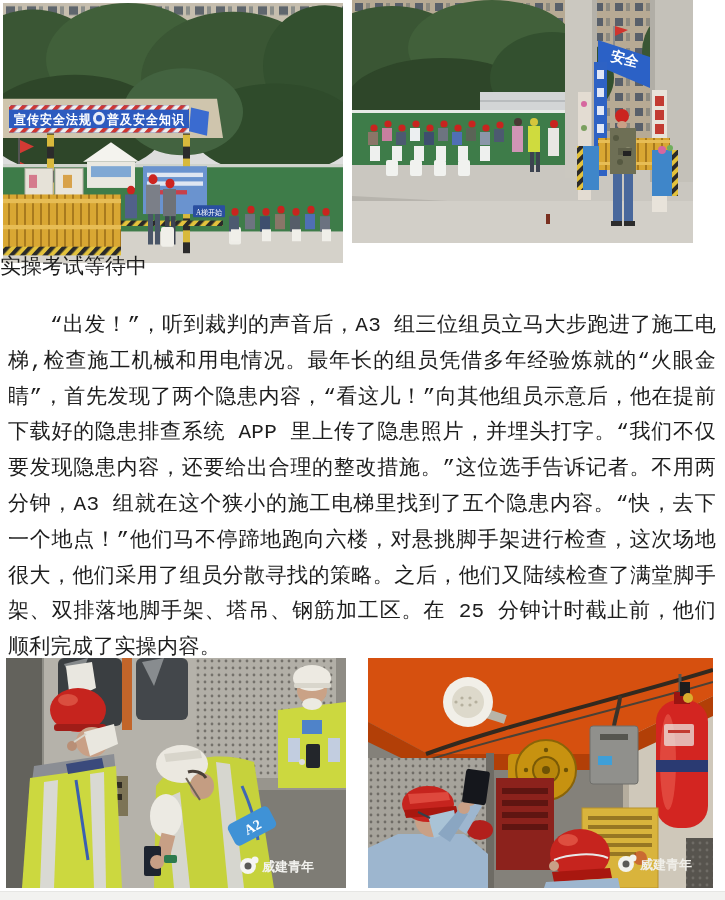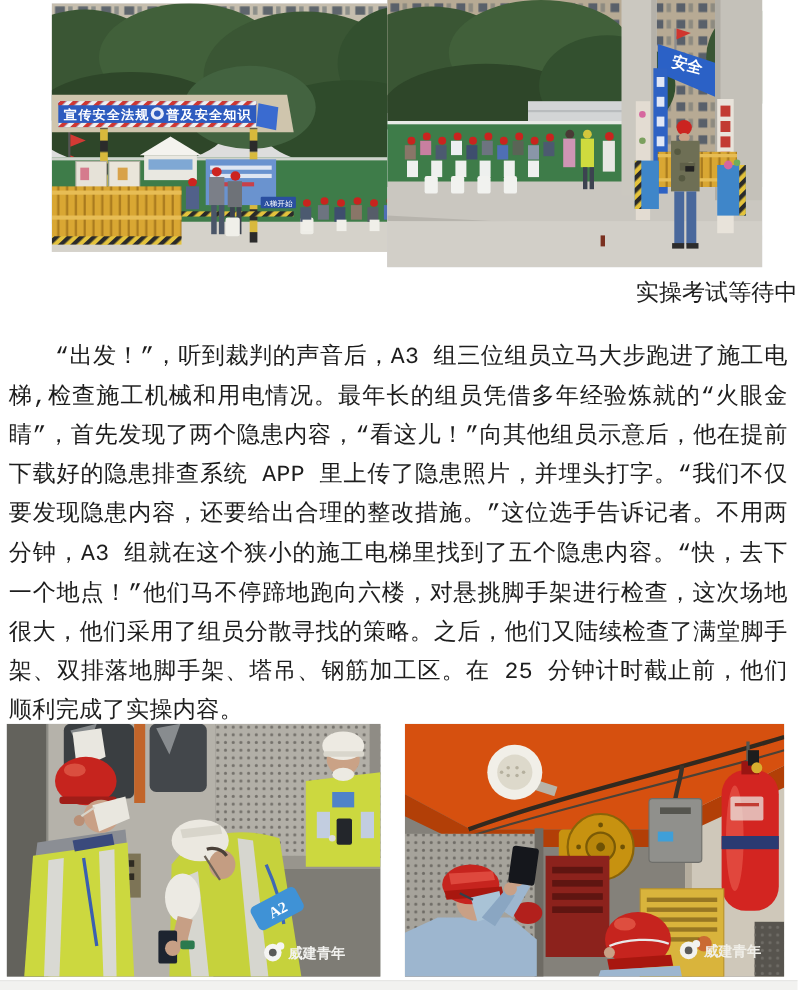--- a/index.html
+++ b/index.html
@@ -3,26 +3,26 @@
 <meta charset="utf-8">
 <style>
   html,body{margin:0;padding:0;}
   body{
     width:725px;height:900px;position:relative;background:#ffffff;
     font-family:"Liberation Serif","DejaVu Serif",serif;color:#1d1d1d;
     overflow:hidden;
   }
   figure{margin:0;position:absolute;overflow:hidden;background:#ddd;}
   figure svg{display:block;width:100%;height:100%;}
-  #photo-tl{left:3px;top:3px;width:340px;height:226px;margin-left:44px;}
+  #photo-tl{left:3px;top:3px;width:340px;height:260px;}
   #photo-tr{left:352px;top:0;width:341px;height:243px;}
   #photo-bl{left:6px;top:658px;width:340px;height:230px;}
   #photo-br{left:368px;top:658px;width:345px;height:230px;}
   #caption{
-    position:absolute;top:251px;left:0;width:725px;text-align:right;
+    position:absolute;top:251px;left:0;width:725px;text-align:left;
     font-size:21px;line-height:30px;
   }
   #para{
     position:absolute;top:287px;left:8px;width:708px;
     font-size:21px;line-height:35.8px;text-align:justify;text-indent:2em;
     letter-spacing:.3px;
     font-family:Liberation Mono, monospace;
   }
   #bottom-bar{
     position:absolute;left:0;top:891px;width:725px;height:9px;background:#f2f2f0;

